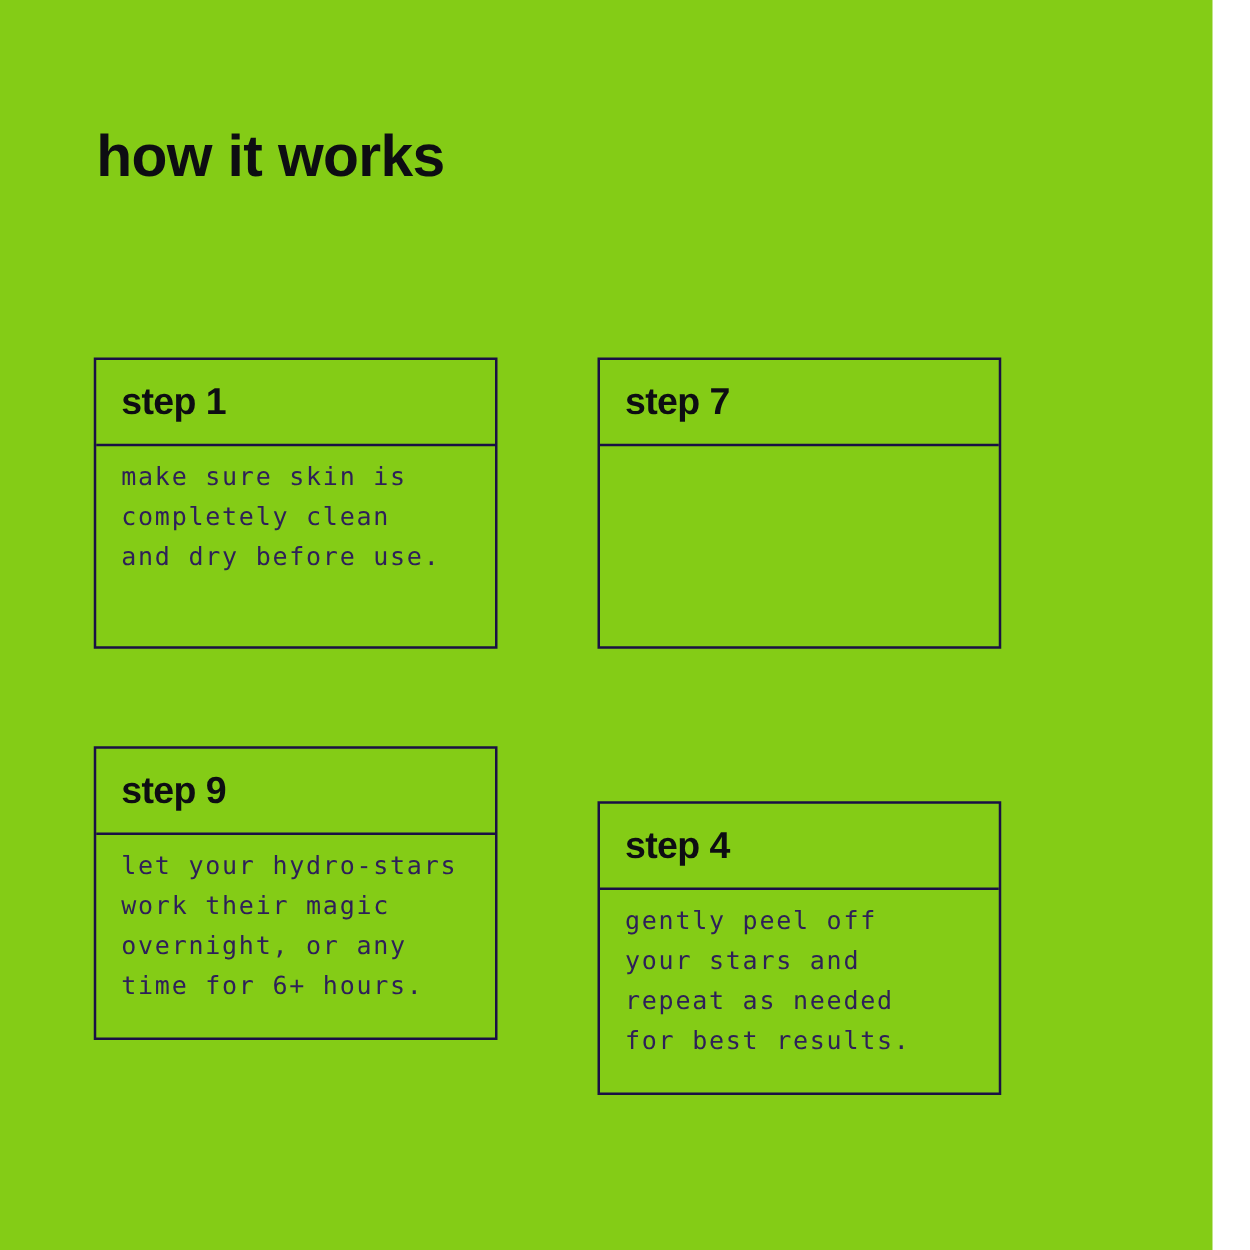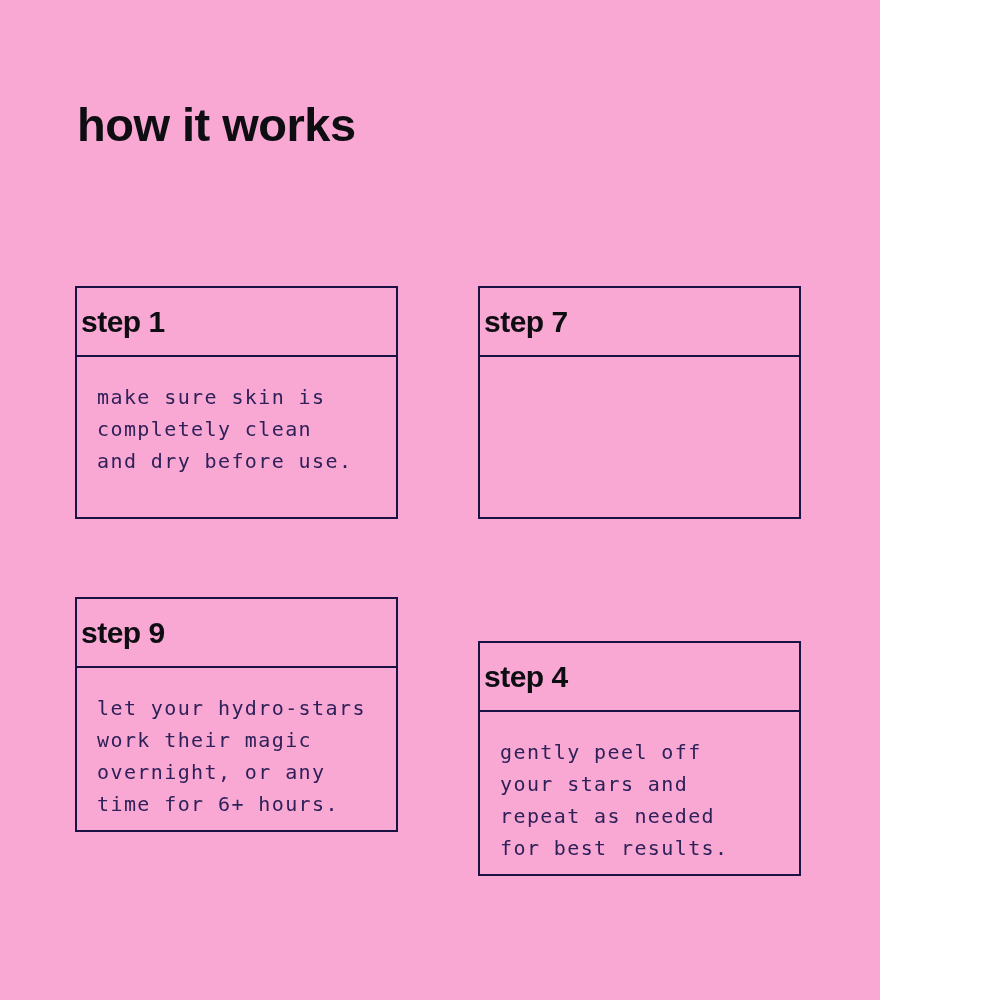--- a/index.html
+++ b/index.html
@@ -1,23 +1,23 @@
 <!DOCTYPE html>
 <html><head>
 <meta charset="utf-8">
 <style>
   html, body {
     margin: 0;
     padding: 0;
   }
   .canvas {
     position: relative;
-    width: 880px;
+    width: 970px;
     height: 1000px;
-    background: #f9a8d4;
+    background: #84cc16;
     overflow: hidden;
     font-family: "Liberation Sans", sans-serif;
   }
   .page-title {
     position: absolute;
     left: 77px;
     top: 99px;
     font-size: 47px;
     font-weight: 800;
     letter-spacing: -0.5px;
@@ -35,30 +35,30 @@
   .card-1 { left: 75px;  top: 286px; }
   .card-2 { left: 478px; top: 286px; }
   .card-3 { left: 75px;  top: 597px; height: 235px; }
   .card-4 { left: 478px; top: 597px; height: 235px; margin-top: 44px; }
   .step-card .card-header {
     height: 69px;
     box-sizing: border-box;
     border-bottom: 2px solid #1a1144;
     display: flex;
     align-items: center;
-    padding: 0 4px;
+    padding: 0 20px;
   }
   .step-label {
     font-size: 30px;
     font-weight: 800;
     letter-spacing: -0.5px;
     color: #0d0d12;
   }
   .card-body {
-    padding: 24px 20px;
+    padding: 8px 20px;
   }
   .step-description {
     font-family: "DejaVu Sans Mono", monospace;
     font-size: 20px;
     line-height: 32px;
     letter-spacing: 1.4px;
     color: #2e2058;
     white-space: pre-line;
   }
 </style>

